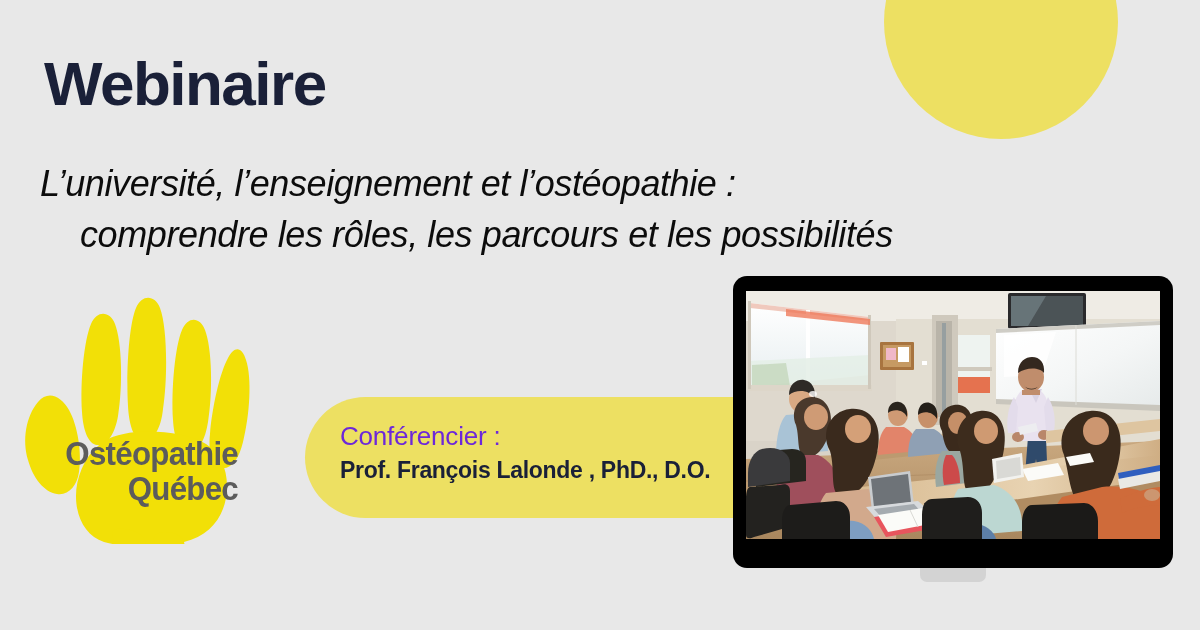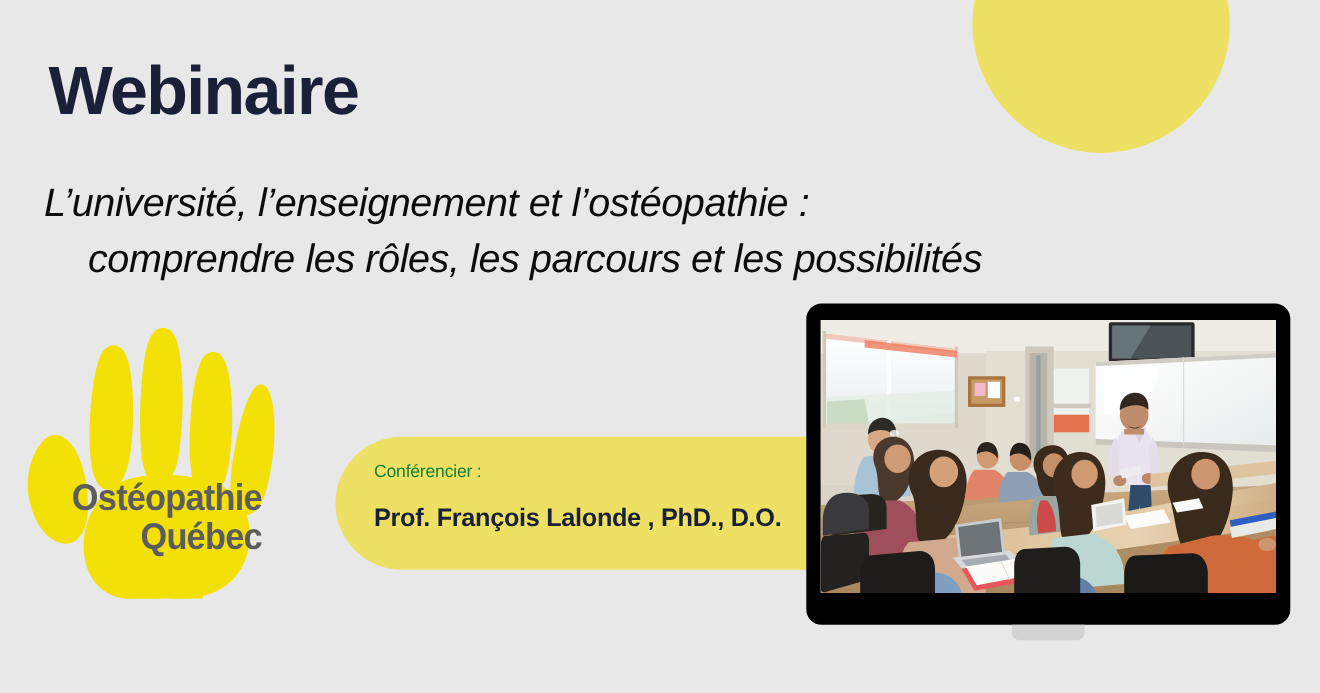--- a/index.html
+++ b/index.html
@@ -100,29 +100,29 @@
     left: 305px;
     top: 397px;
     width: 430px;
     height: 121px;
     background: #EDE062;
     border-radius: 62px 0 0 62px;
     box-sizing: border-box;
     padding: 22px 0 0 35px;
   }
   #speaker-role {
-    font-size: 16px;
+    font-size: 26px;
     line-height: 1.32;
     font-weight: 400;
-    color: #15803d;
+    color: #6d28d9;
     letter-spacing: -0.2px;
     white-space: nowrap;
   }
   #speaker-name {
-    margin-top: 16px;
+    margin-top: 3px;
     font-size: 23px;
     line-height: 1.3;
     font-weight: 700;
     color: #1A2038;
     letter-spacing: -0.3px;
     white-space: nowrap;
   }
 
   
   #monitor {

